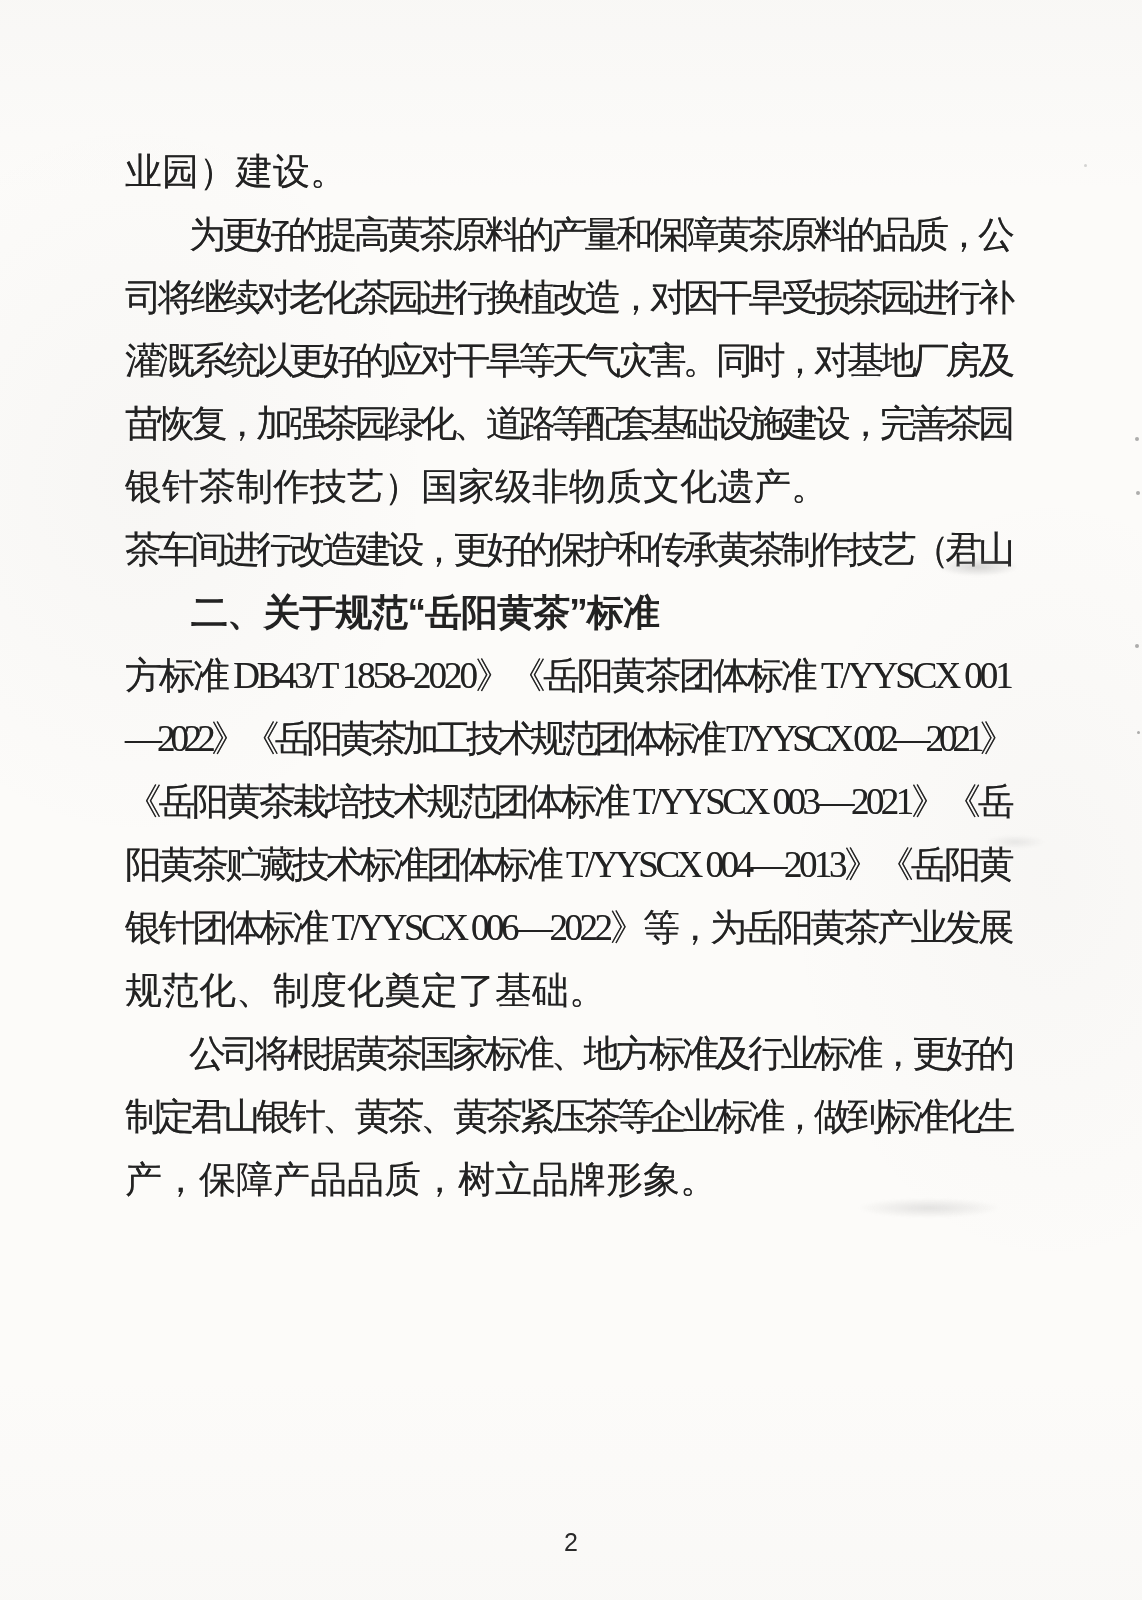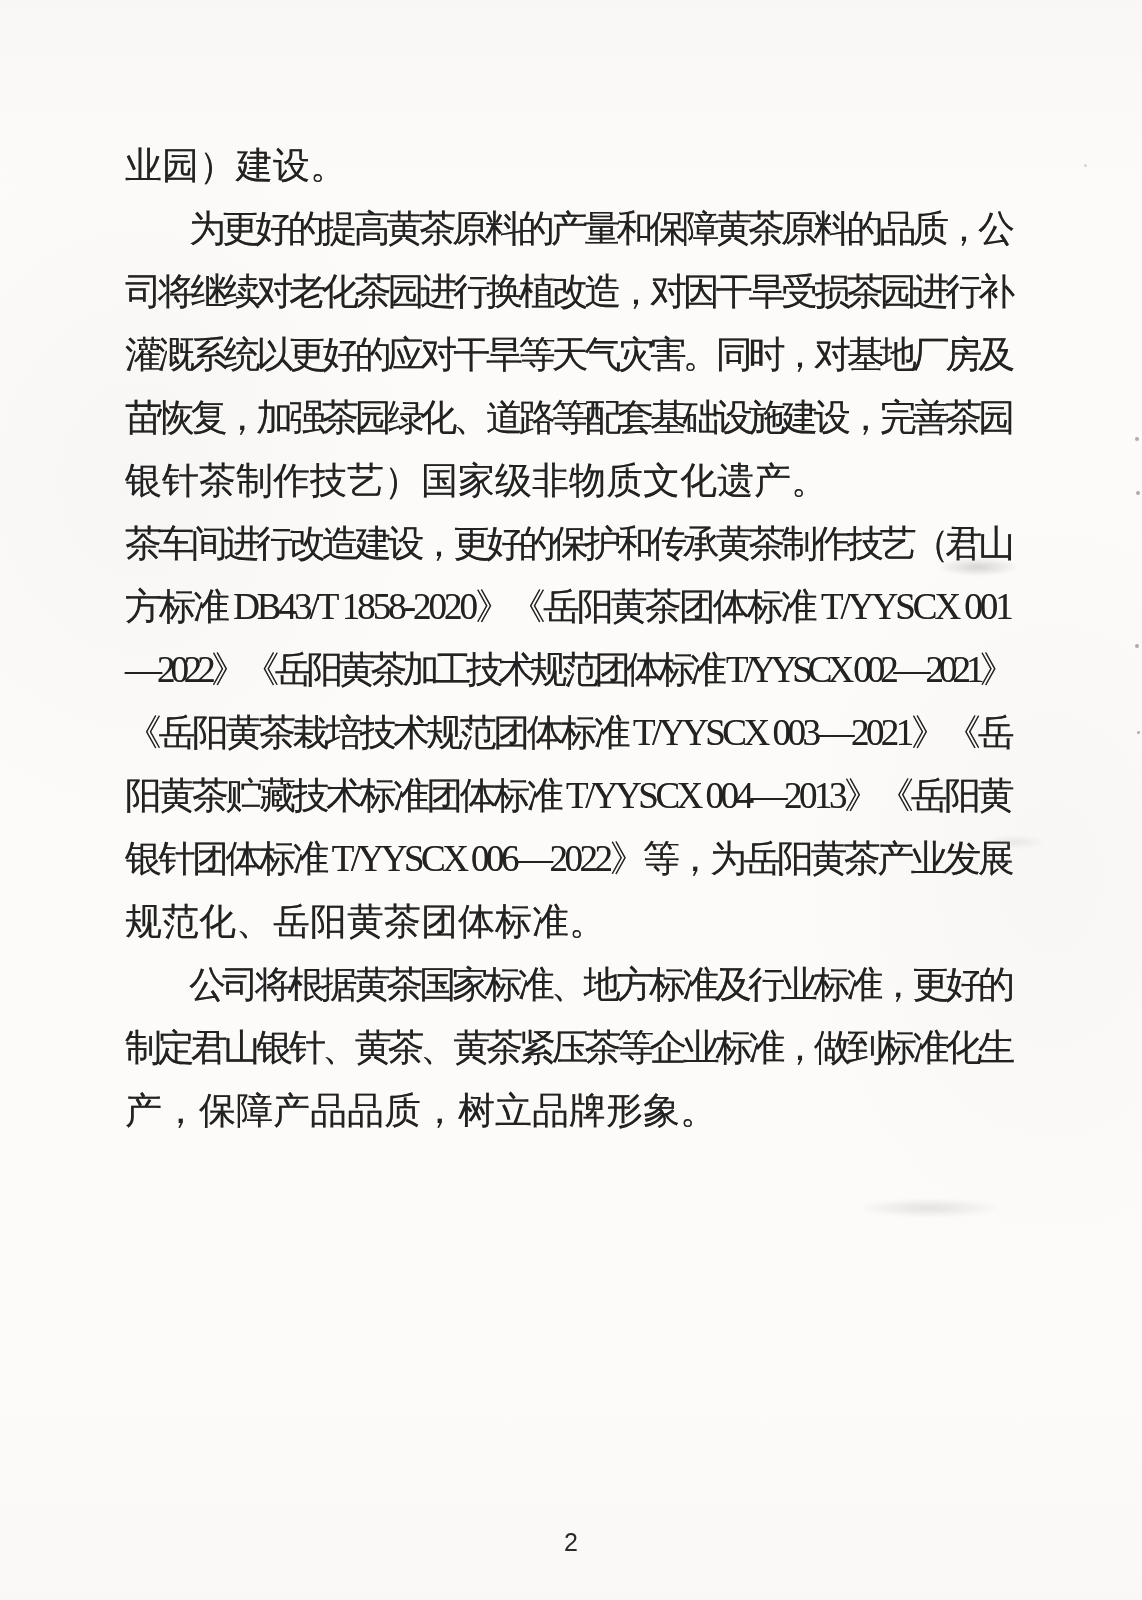--- a/index.html
+++ b/index.html
@@ -19,21 +19,21 @@
     content:"";
     position:absolute; inset:0;
     background:
       linear-gradient(180deg, rgba(190,190,190,0.06), rgba(255,255,255,0) 12%, rgba(255,255,255,0) 86%, rgba(200,200,200,0.05)),
       radial-gradient(ellipse 420px 520px at 12% 30%, rgba(140,140,140,0.045), rgba(140,140,140,0) 70%),
       radial-gradient(ellipse 380px 560px at 92% 55%, rgba(140,140,140,0.04), rgba(140,140,140,0) 70%);
     pointer-events:none;
   }
   .text-block {
     position:absolute;
-    left:125px; top:134px;
+    left:125px; top:140px;
     width:886px;
     color:var(--ink, #222222);
   }
   .line {
     box-sizing:border-box;
     width:100%;
     height:63px;
     line-height:63px;
     font-size:37px;
     white-space:nowrap;
@@ -86,26 +86,27 @@
 
   <div class="text-block">
 
   <div class="line">业园）建设。</div>
       <div class="line indent j" style="letter-spacing: -4.12px;">为更好的提高黄茶原料的产量和保障黄茶原料的品质，公</div>
       <div class="line j" style="letter-spacing: -4.18519px;">司将继续对老化茶园进行换植改造，对因干旱受损茶园进行补</div>
       <div class="line j" style="letter-spacing: -4.18519px;">灌溉系统以更好的应对干旱等天气灾害。同时，对基地厂房及</div>
       <div class="line j" style="letter-spacing: -4.18519px;">苗恢复，加强茶园绿化、道路等配套基础设施建设，完善茶园</div>
       <div class="line">银针茶制作技艺）国家级非物质文化遗产。</div>
       <div class="line j" style="letter-spacing: -4.18519px;">茶车间进行改造建设，更好的保护和传承黄茶制作技艺（君山</div>
+      <div class="line heading j" style="letter-spacing: -0.928571px;">二、关于规范“岳阳黄茶”标准</div>
       <div class="line j" style="letter-spacing: -3.02381px;">方标准 DB43/T 1858-2020》《岳阳黄茶团体标准 T/YYSCX 001</div>
       <div class="line j" style="letter-spacing: -5.05128px;">—2022》《岳阳黄茶加工技术规范团体标准 T/YYSCX 002—2021》</div>
       <div class="line j" style="letter-spacing: -3.51429px;">《岳阳黄茶栽培技术规范团体标准 T/YYSCX 003—2021》《岳</div>
       <div class="line j" style="letter-spacing: -3.51429px;">阳黄茶贮藏技术标准团体标准 T/YYSCX 004—2013》《岳阳黄</div>
       <div class="line j" style="letter-spacing: -3.51429px;">银针团体标准 T/YYSCX 006—2022》等，为岳阳黄茶产业发展</div>
-      <div class="line">规范化、岳阳黄茶团体标准。</div>
+      <div class="line">规范化、制度化奠定了基础。</div>
       <div class="line indent j" style="letter-spacing: -4.12px;">公司将根据黄茶国家标准、地方标准及行业标准，更好的</div>
       <div class="line j" style="letter-spacing: -4.18519px;">制定君山银针、黄茶、黄茶紧压茶等企业标准，做到标准化生</div>
       <div class="line">产，保障产品品质，树立品牌形象。</div>
     </div>
 
   <div class="page-number">2</div>
 
   <div class="smudge s1"></div>
   <div class="smudge s2"></div>
   <div class="smudge s3"></div>

